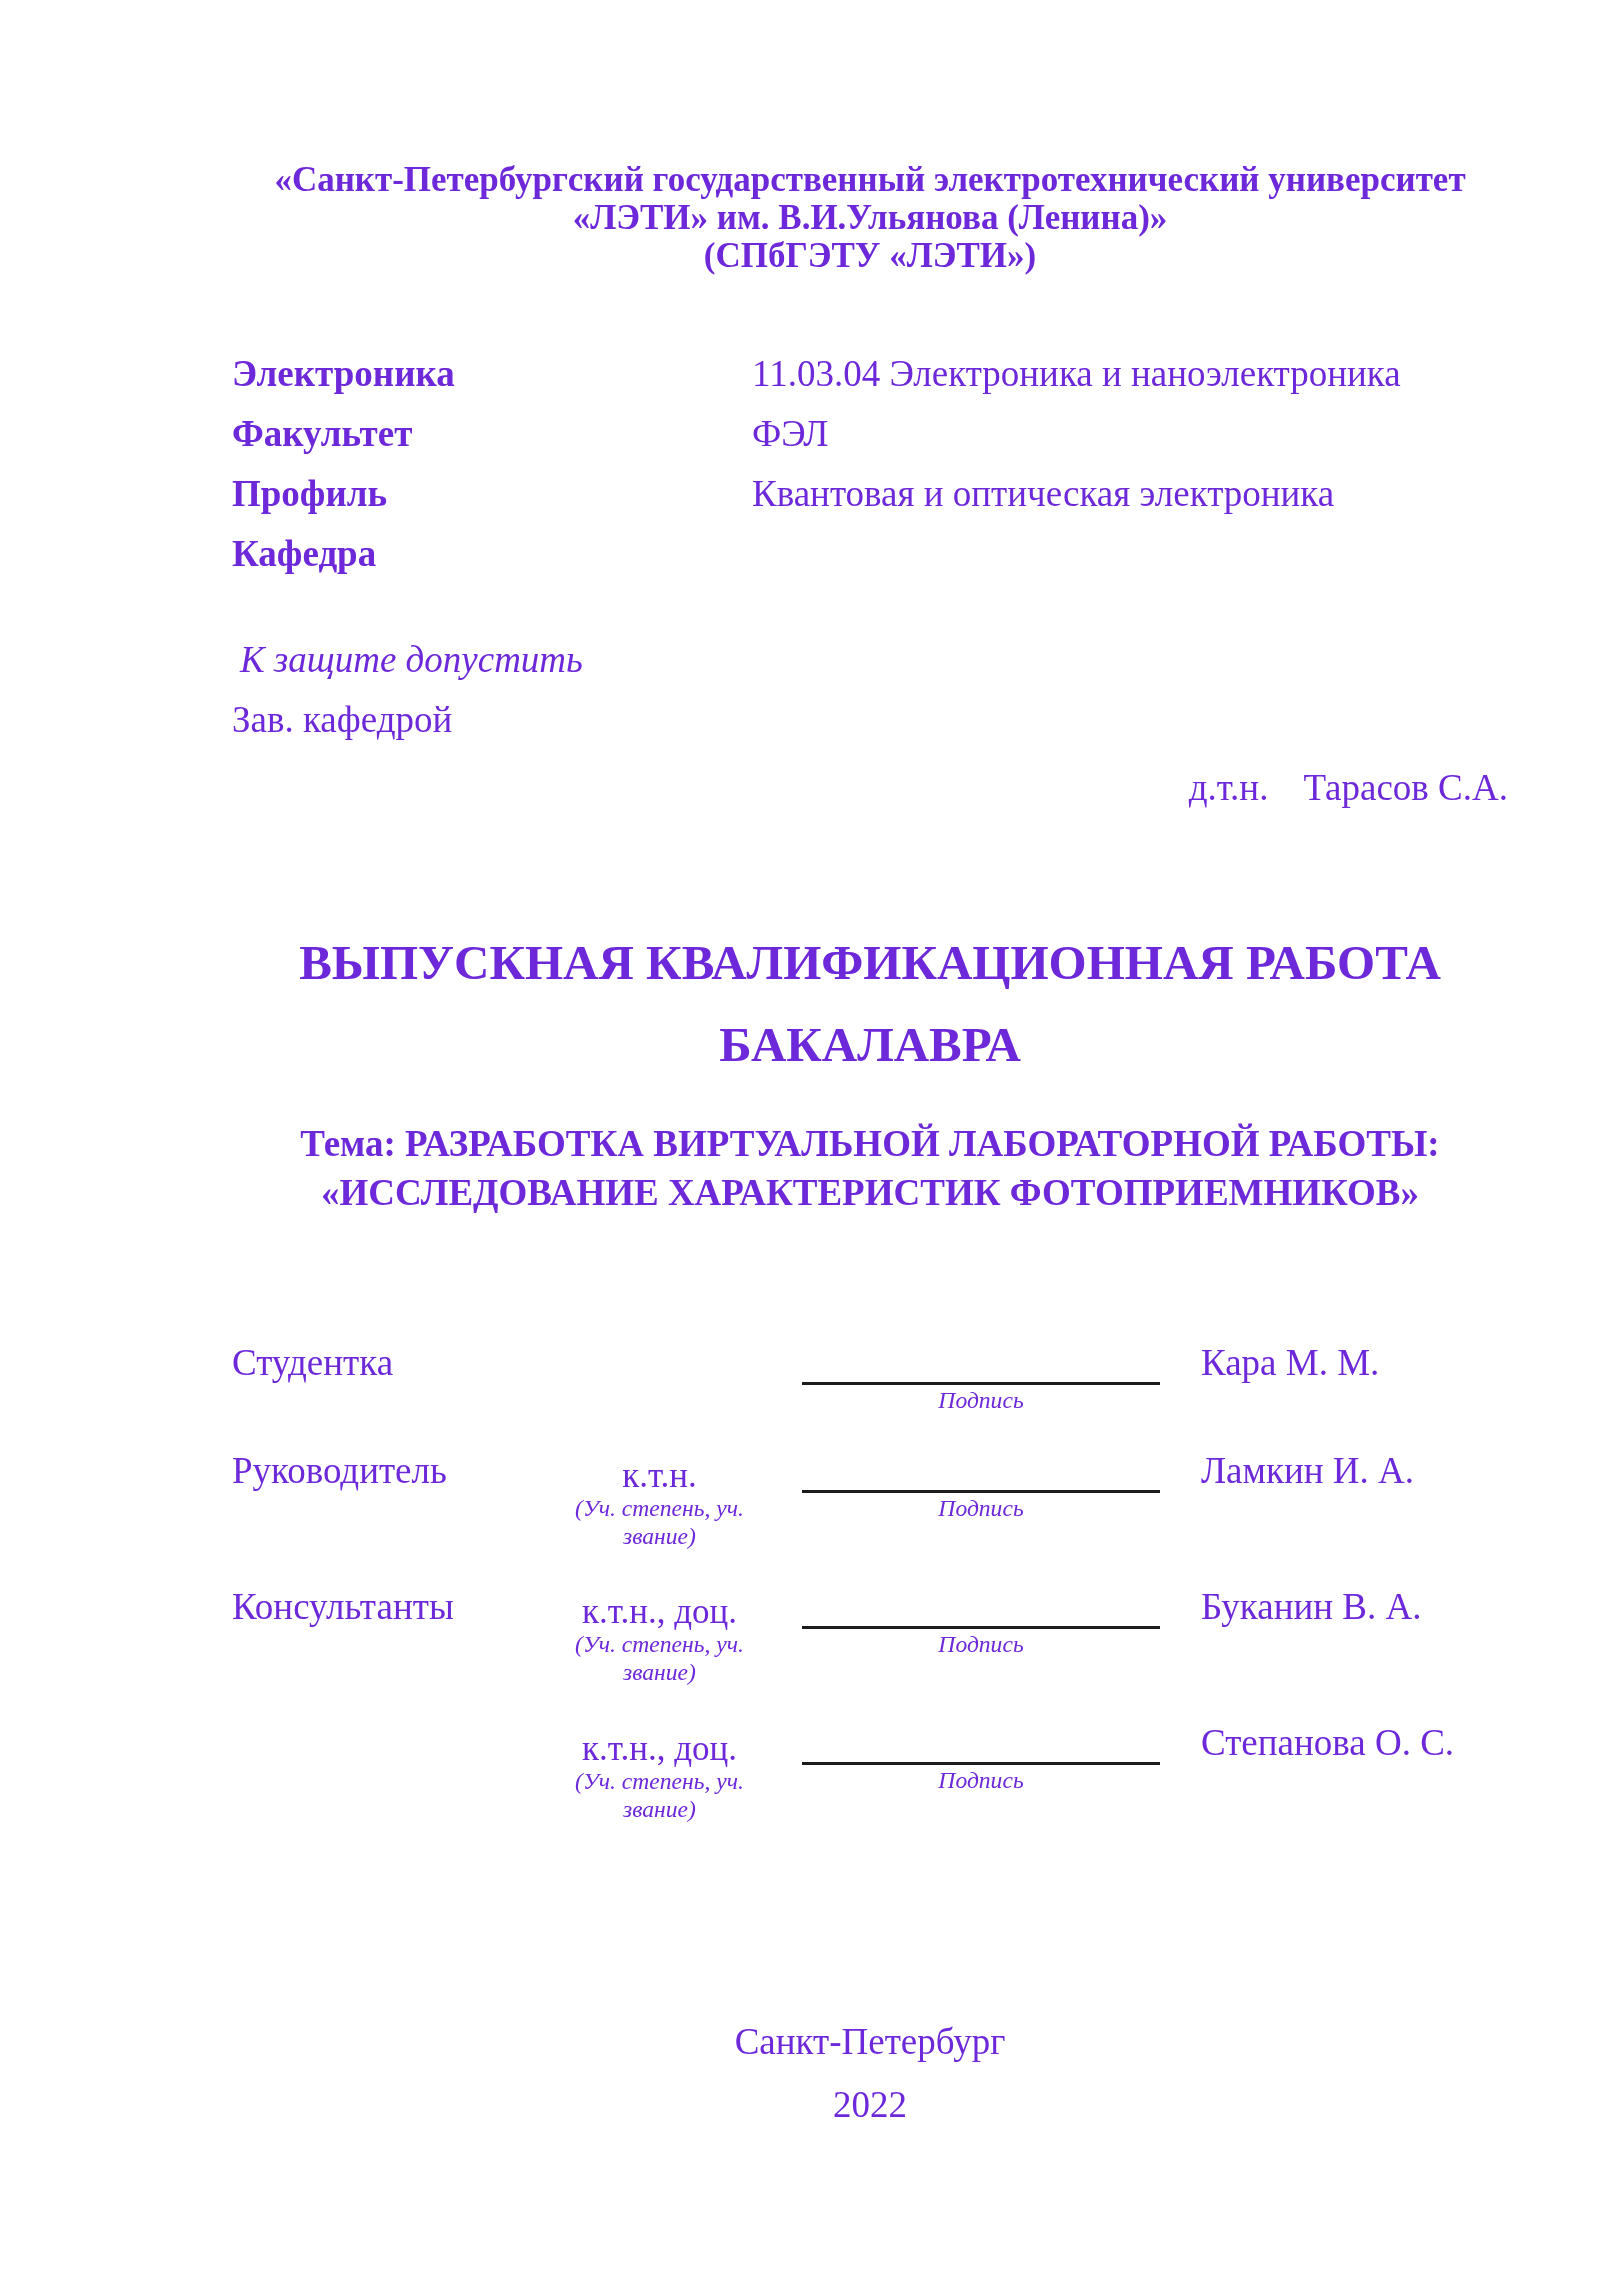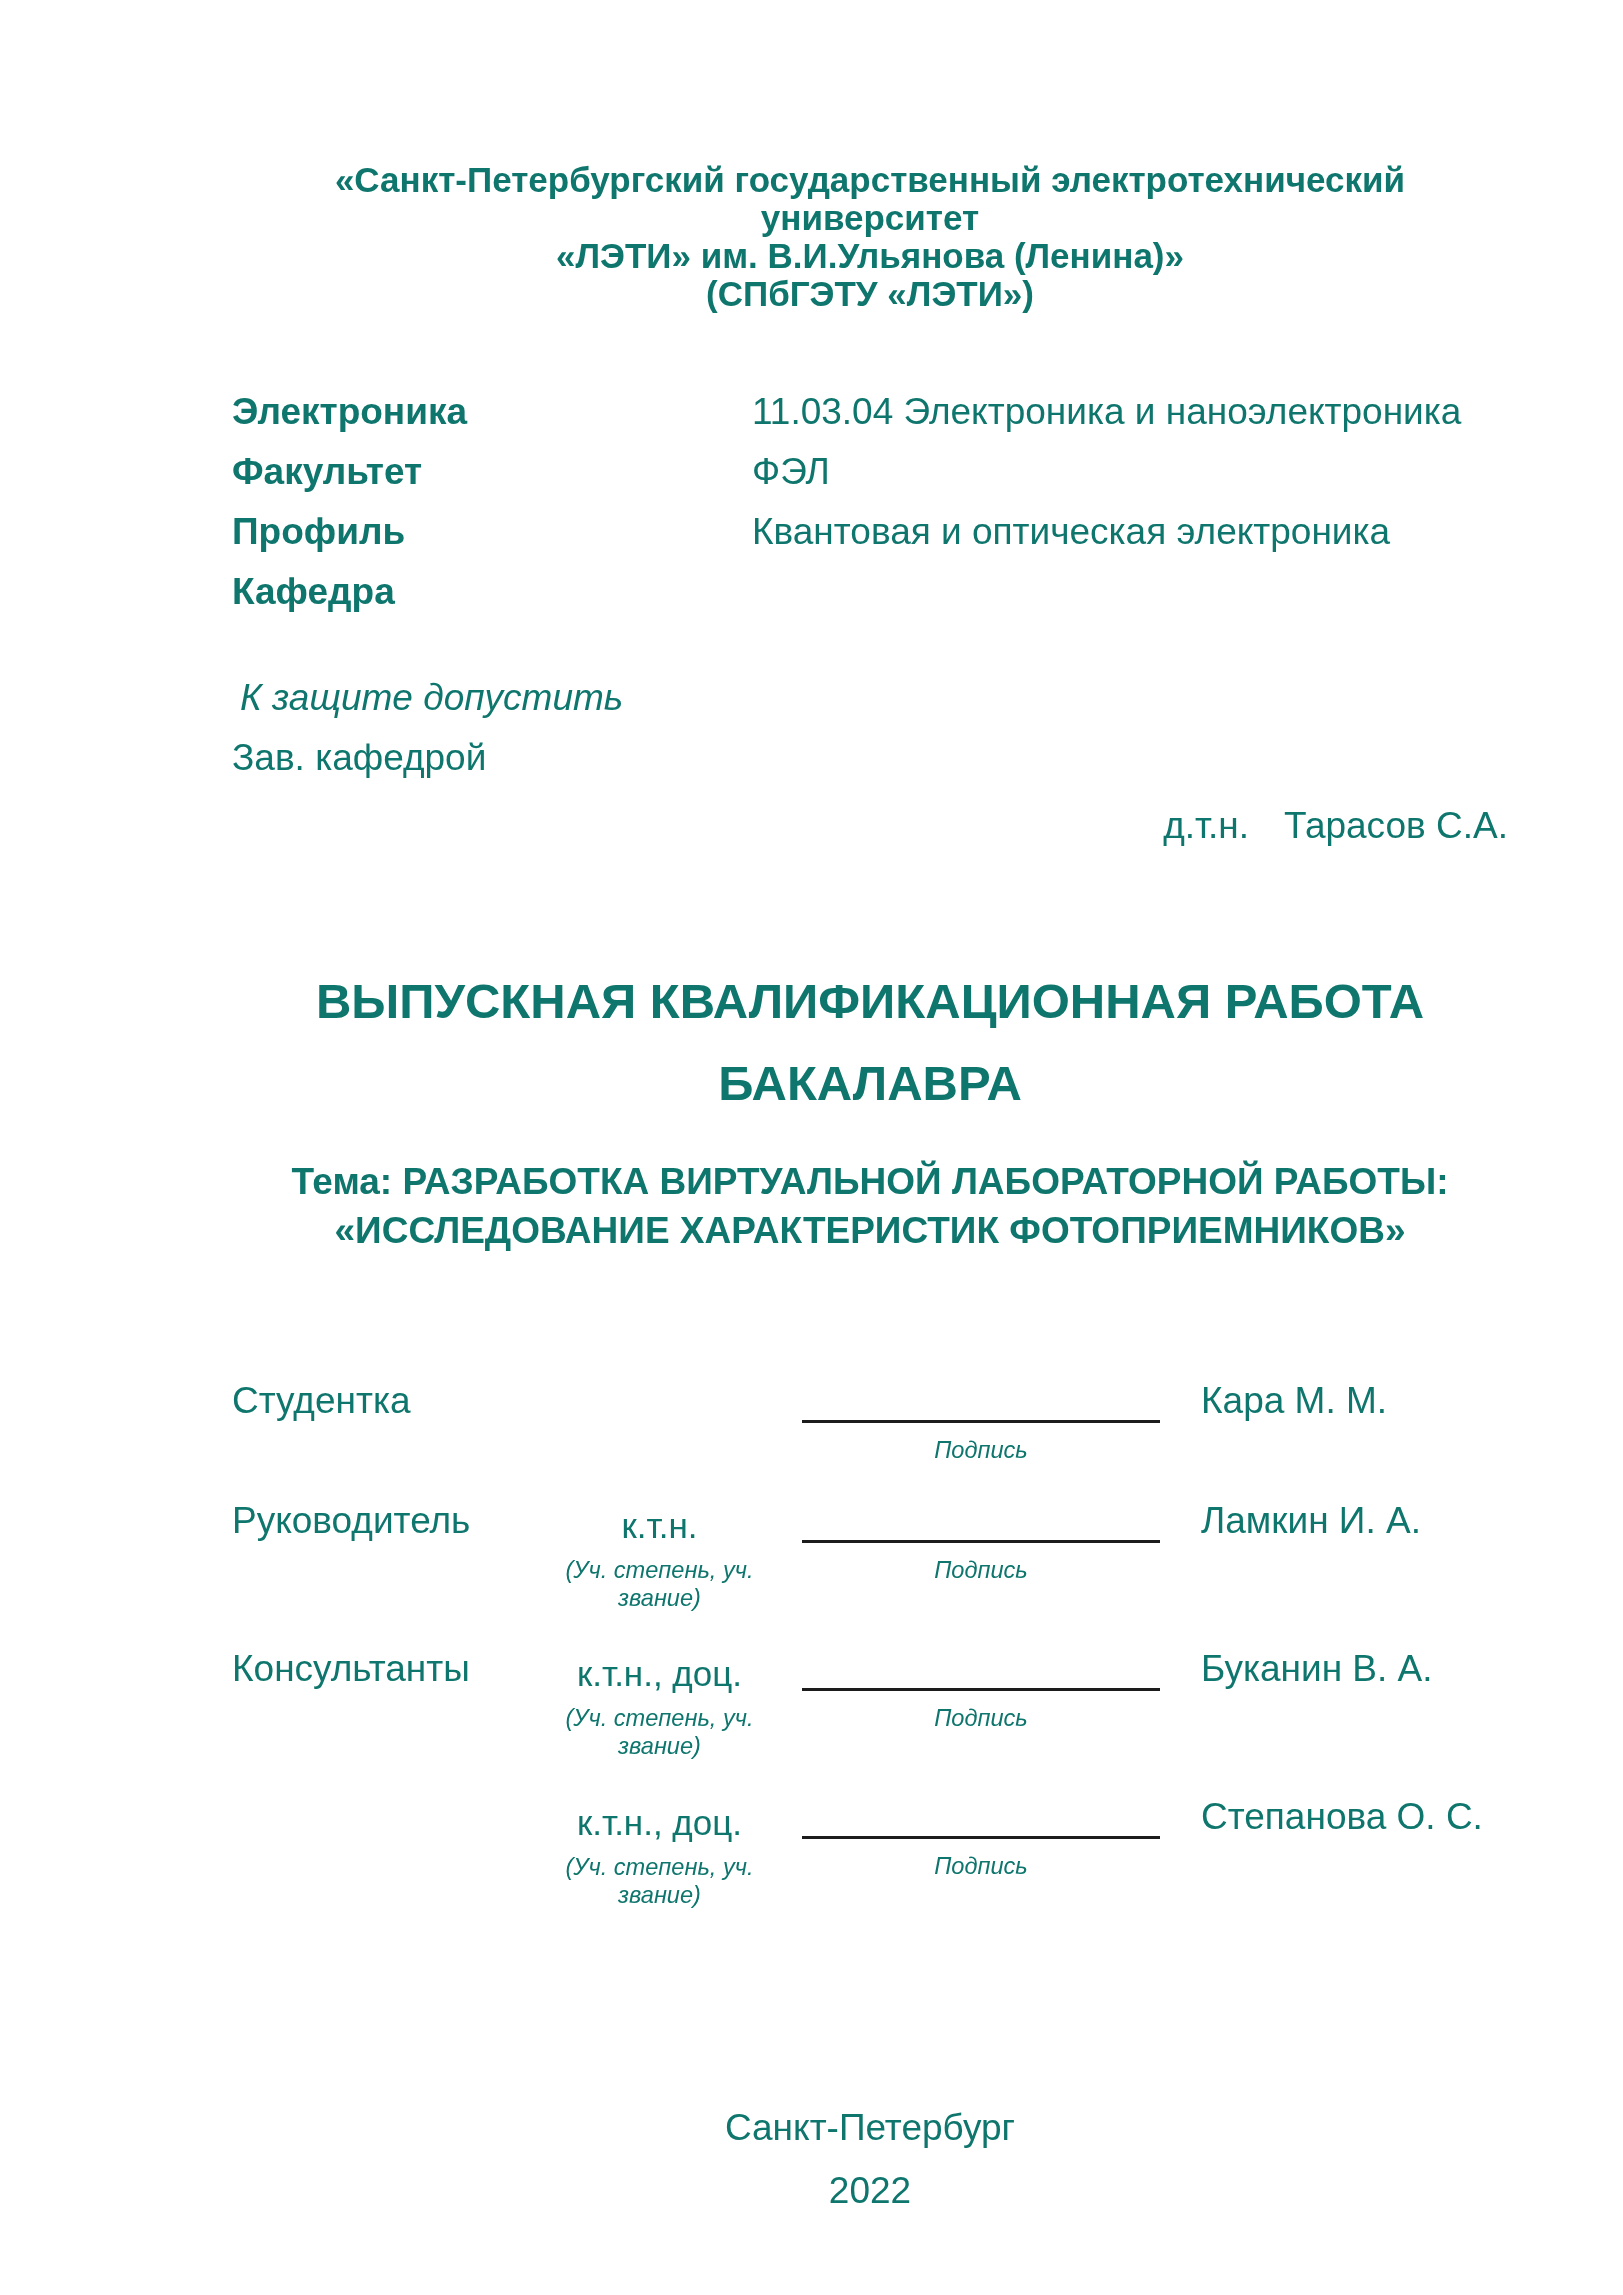--- a/index.html
+++ b/index.html
@@ -6,22 +6,22 @@
     margin: 0;
     padding: 0;
     background: #e8e8e8;
   }
   .page {
     position: relative;
     width: 1623px;
     height: 2295px;
     margin: 0 auto;
     background: #ffffff;
-    color: #0f766e;
-    font-family: Liberation Sans, sans-serif;
+    color: #6d28d9;
+    font-family: Liberation Serif, serif;
     font-size: 37px;
     overflow: hidden;
   }
   .content {
     position: absolute;
     left: 232px;
     top: 0;
     width: 1276px;
   }
   
@@ -114,21 +114,21 @@
   }
   .sig-name {
     line-height: 44px;
     white-space: nowrap;
   }
   .sig-caption {
     font-style: italic;
     font-size: 23.6px;
     line-height: 28px;
     text-align: center;
-    padding-top: 13px;
+    padding-top: 1px;
   }
   
   .footer {
     margin-top: 187px;
     text-align: center;
     line-height: 63px;
   }
 </style>
 </head>
 <body>

